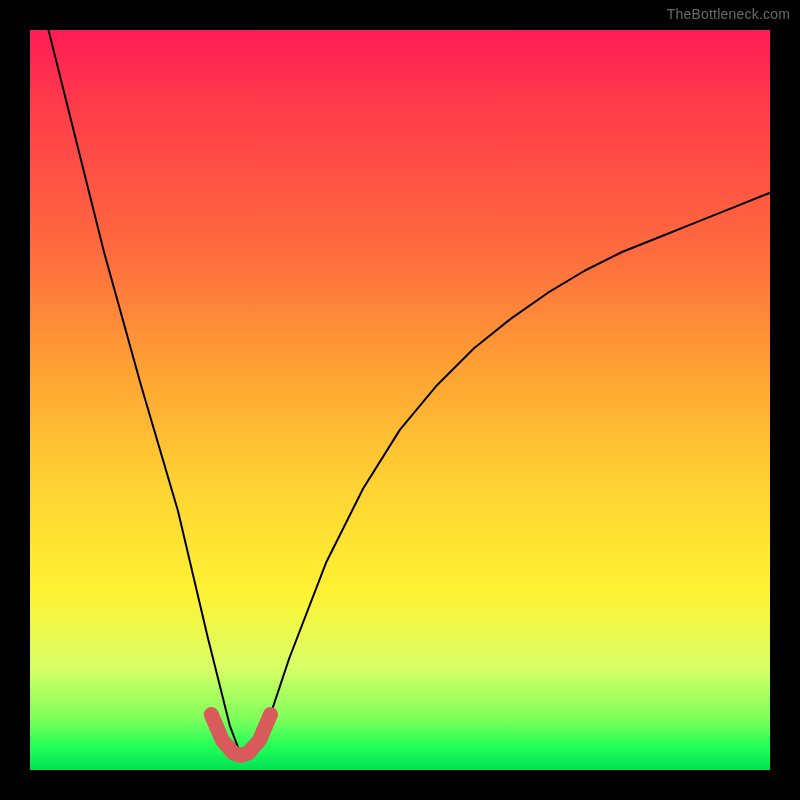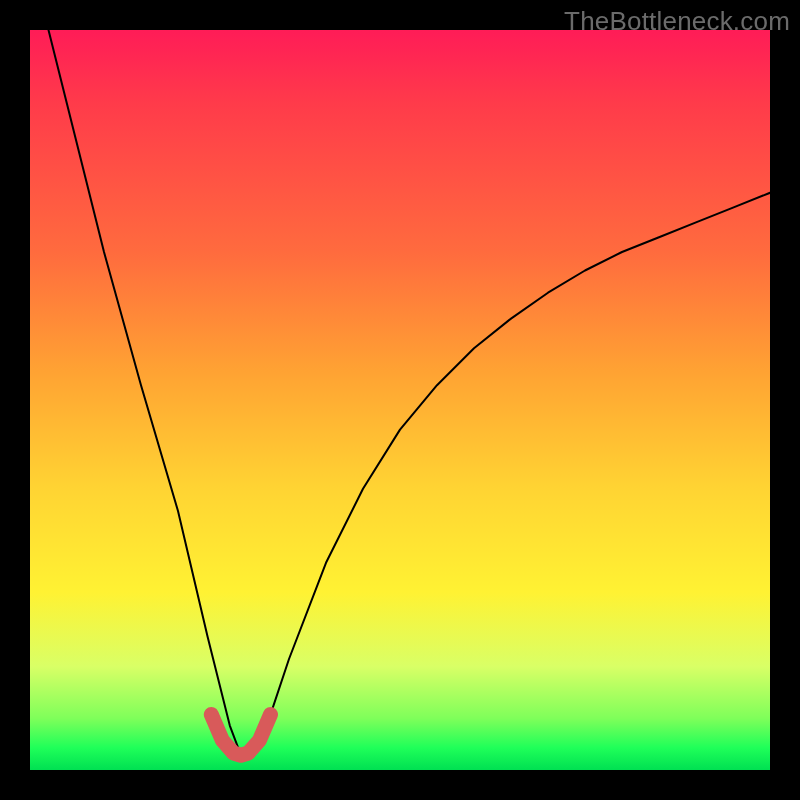--- a/index.html
+++ b/index.html
@@ -39,21 +39,21 @@
       #1fff59 97%,
       #00e052 100%
     );
     overflow: hidden;
   }
   .watermark {
     position: absolute;
     top: 6px;
     right: 10px;
     color: #6b6b6b;
-    font-size: 26px;
+    font-size: 14px;
     font-weight: 500;
     letter-spacing: 0.2px;
     z-index: 10;
     user-select: none;
   }
   svg.curve {
     position: absolute;
     left: 0;
     top: 0;
     width: 740px;

